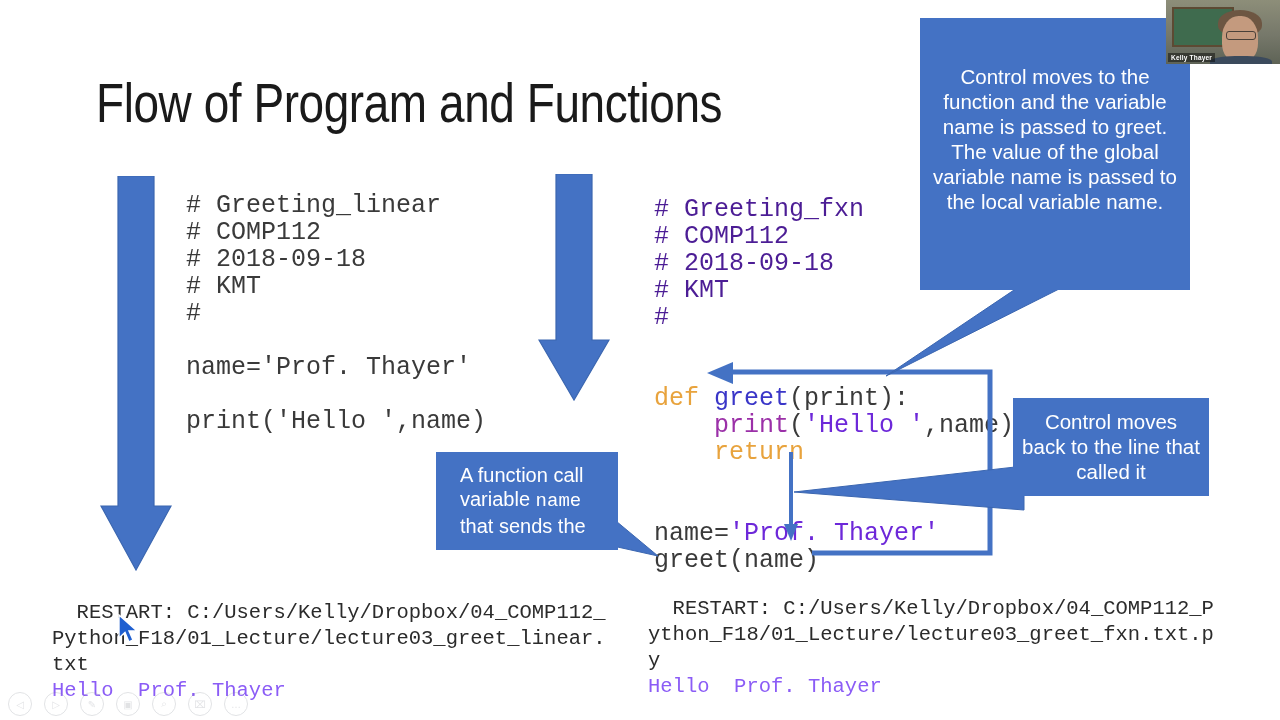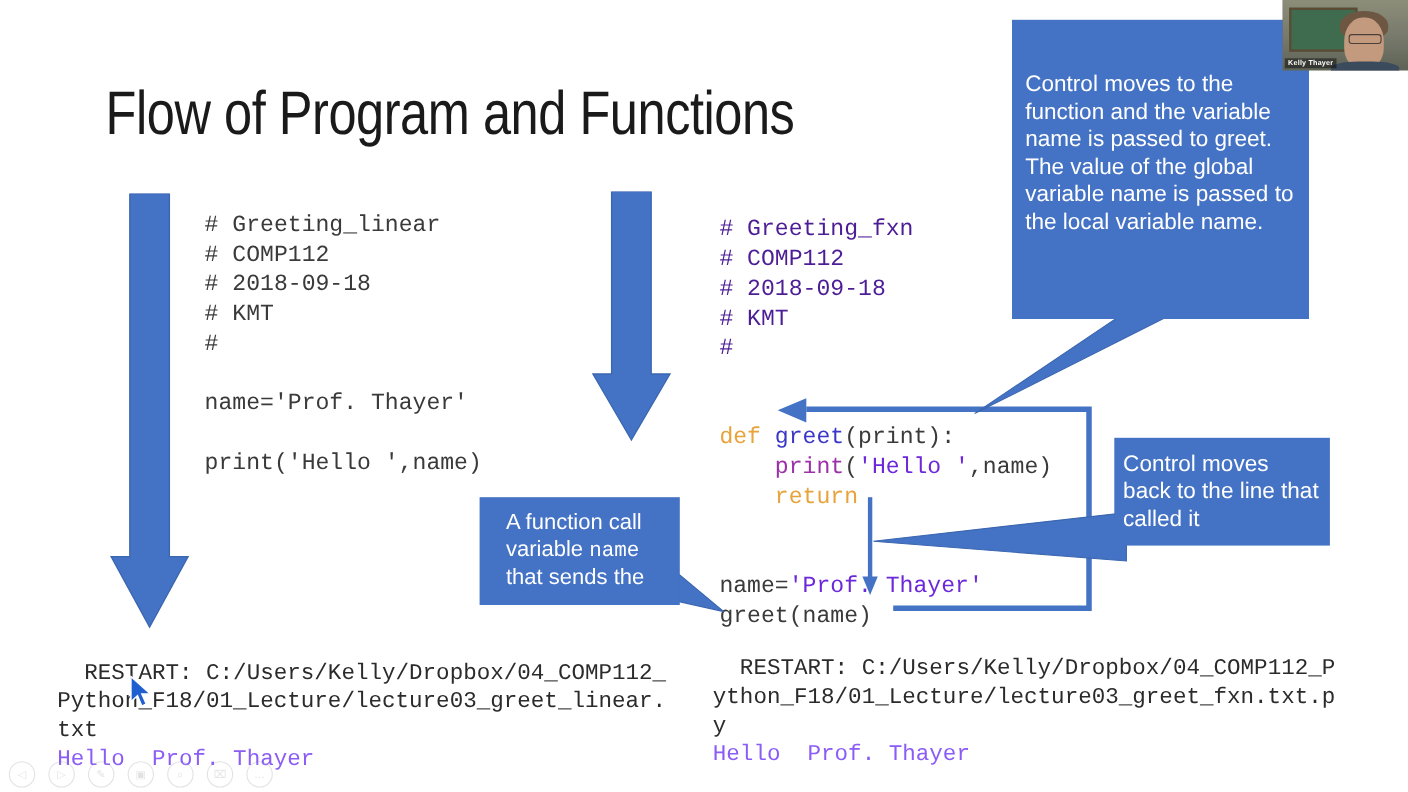--- a/index.html
+++ b/index.html
@@ -28,21 +28,21 @@
     letter-spacing: -0.5px;
     transform: scaleX(0.82);
     transform-origin: left center;
     white-space: nowrap;
   }
 
   
   .code {
     position: absolute;
     font-family: "Liberation Mono", "DejaVu Sans Mono", monospace;
-    font-size: 21px;
+    font-size: 25px;
     line-height: 27px;
     white-space: pre;
     color: #3a3a3a;
   }
   #code-left  { left: 186px; top: 192px; }
   #code-right { left: 654px; top: 196px; }
 
   .c-comment { color: #4c1d95; }
   .c-keyword { color: #e8a33d; }
   .c-defname { color: #3a36c8; }
@@ -67,20 +67,21 @@
 
   
   .block-arrow { position: absolute; }
 
   
   .callout {
     position: absolute;
     background: #4472C4;
     color: #ffffff;
     font-family: "Liberation Sans", sans-serif;
+    text-align: center;
     box-sizing: border-box;
     line-height: 1.22;
   }
   #callout-top {
     left: 920px; top: 18px; width: 270px; height: 272px;
     font-size: 20.5px;
     padding: 46px 12px 0 12px;
   }
   #callout-call {
     left: 436px; top: 452px; width: 182px; height: 98px;

